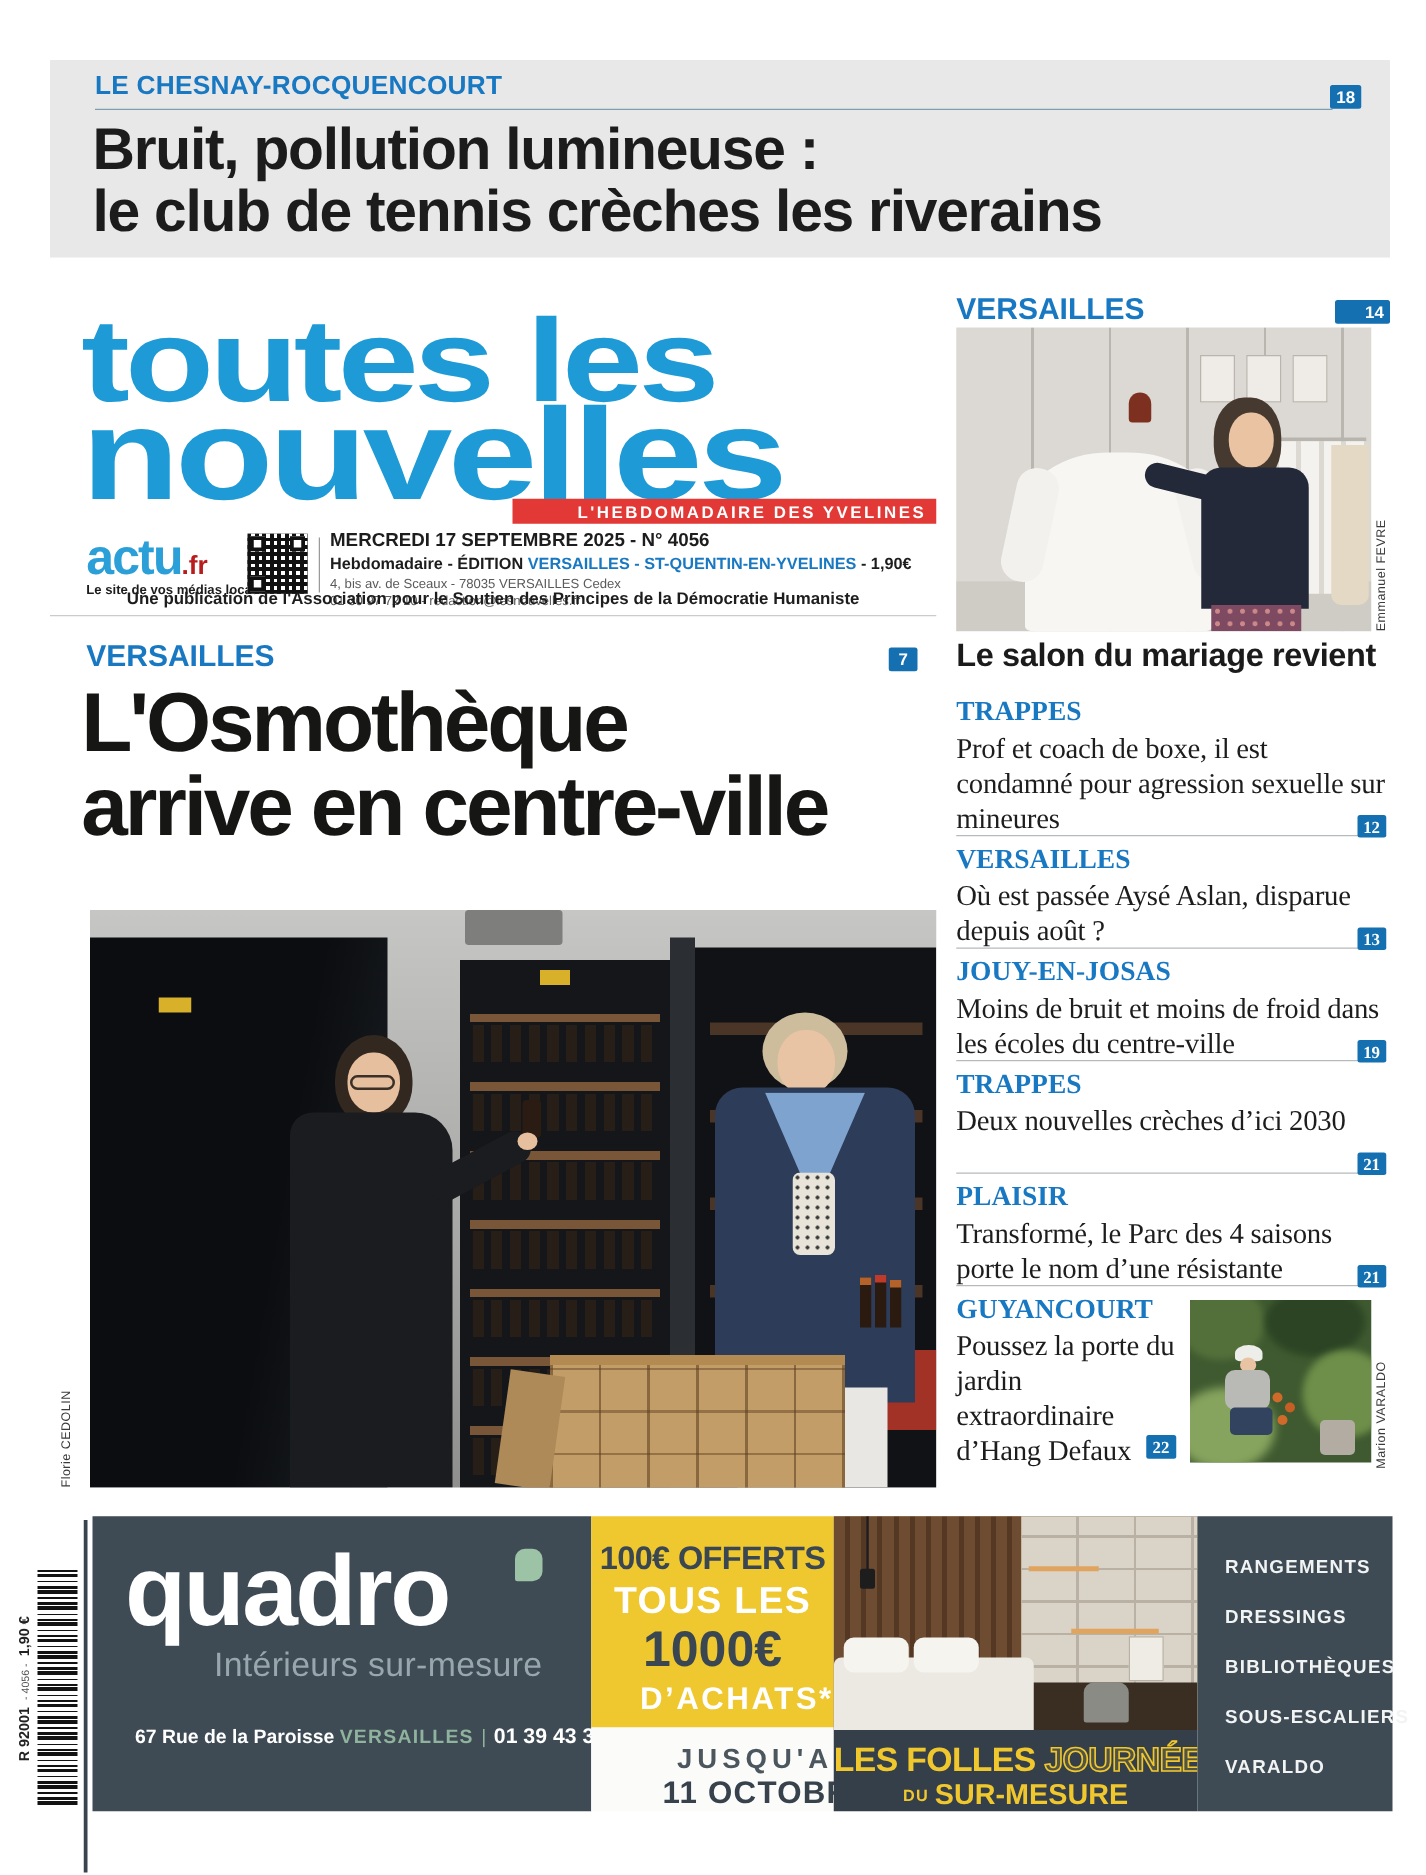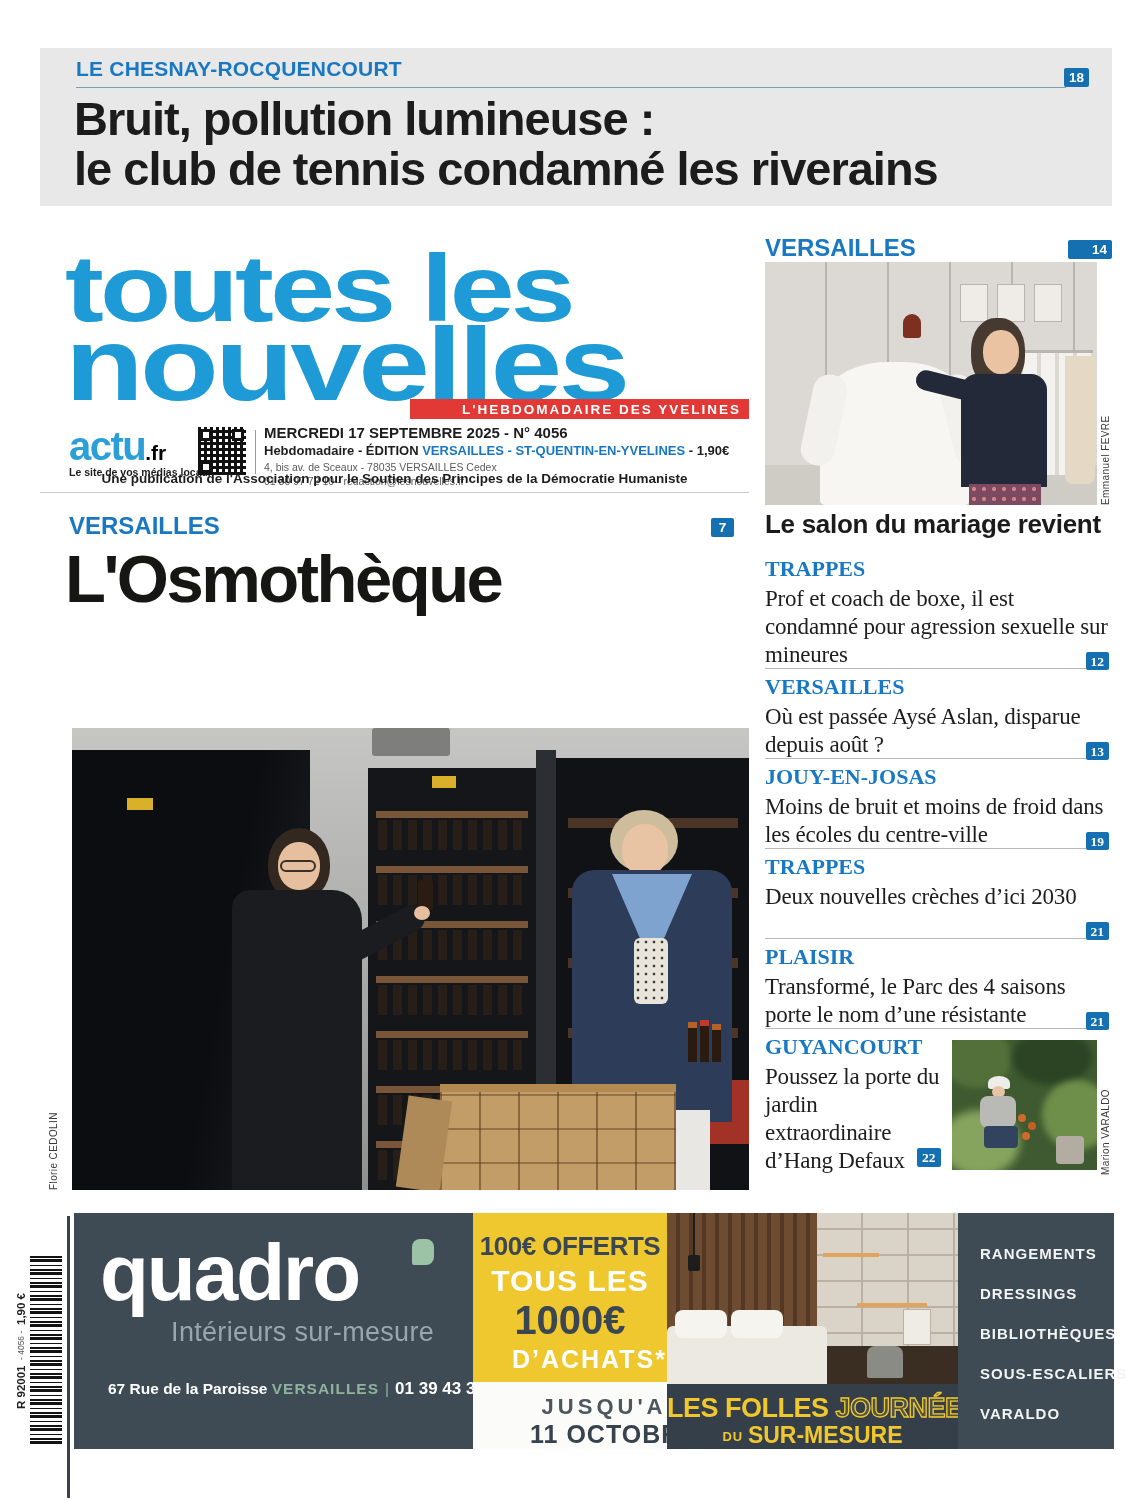--- a/index.html
+++ b/index.html
@@ -20,21 +20,21 @@
   
   .mast-title{left:53px;color:#1e9bd7;font-weight:800;letter-spacing:-3px;
               transform:scaleX(1.24);transform-origin:left top;white-space:nowrap;}
   .mt1{top:242px;font-size:94px;line-height:1;}
   .mt2{top:312px;font-size:104px;line-height:1;}
   .red-band{left:398px;top:399px;width:339px;height:20px;background:#e23936;
             color:#fff;font-size:13.5px;font-weight:800;letter-spacing:2px;
             line-height:21px;text-align:right;padding-right:8px;box-sizing:border-box;}
   .actu{left:57px;top:424px;white-space:nowrap;}
   .actu-name{font-size:40px;font-weight:800;color:#2b9fd8;letter-spacing:-1.5px;}
-  .actu-tld{font-size:21px;font-weight:700;color:#000000;text-align:center;}
+  .actu-tld{font-size:21px;font-weight:700;color:#b91c1c;text-align:center;}
   .actu-slogan{left:57px;top:466px;font-size:10.5px;font-weight:700;color:#1d1d1d;}
   .qr{left:186px;top:427px;width:48px;height:48px;background:#fff;
       background-image:repeating-linear-gradient(0deg,#111 0 3px,transparent 3px 6px),
                        repeating-linear-gradient(90deg,#111 0 3px,transparent 3px 6px);}
   .qr-finder{position:absolute;width:12px;height:12px;border:3px solid #111;background:#fff;box-sizing:border-box;}
   .issue-divider{left:243px;top:430px;height:44px;border-left:1px solid #9a9a9a;}
   .issue{left:252px;top:424px;}
   .issue-date{font-size:15px;font-weight:800;color:#1d1d1d;}
   .issue-edition{font-size:13px;font-weight:700;color:#1d1d1d;margin-top:2px;}
   .issue-edition .city{color:#1878c2;}
@@ -106,21 +106,21 @@
 <body>
 
 <div id="page">
 
   <div class="abs top-banner">
     <div class="abs tb-kicker">LE CHESNAY-ROCQUENCOURT</div>
     <div class="abs tb-rule"></div>
     <div class="abs badge tb-badge">18</div>
     <div class="abs tb-headline">
       <div>Bruit, pollution lumineuse :</div>
-      <div>le club de tennis condamné les riverains</div>
+      <div>le club de tennis crèches les riverains</div>
     </div>
   </div>
 
   <div class="abs mast-title mt1">toutes les</div>
   <div class="abs mast-title mt2">nouvelles</div>
   <div class="abs red-band">L'HEBDOMADAIRE DES YVELINES</div>
 
   <div class="abs actu">
     <span class="actu-name">actu</span><span class="actu-tld">.fr</span>
   </div>
@@ -142,20 +142,21 @@
     </div>
   </div>
 
   <div class="abs publication">Une publication de l'Association pour le Soutien des Principes de la Démocratie Humaniste</div>
   <div class="abs pub-rule"></div>
 
   <div class="abs lead-kicker">VERSAILLES</div>
   <div class="abs badge lead-badge">7</div>
   <div class="abs lead-headline">
     <div>L'Osmothèque</div>
+    <div>arrive en centre-ville</div>
   </div>
 
   <div class="abs photo photo-lead">
     <div class="abs" style="left:300px;top:0;width:78px;height:28px;background:#7e7e7c;border-radius:3px;"></div>
     <div class="abs" style="left:0;top:22px;width:238px;height:440px;background:linear-gradient(100deg,#0b0d10 60%,#1d2126);"></div>
     <div class="abs" style="left:55px;top:70px;width:26px;height:12px;background:#d8b02a;"></div>
     <div class="abs" style="left:296px;top:40px;width:168px;height:422px;background:#141619;">
       <div class="abs" style="left:64px;top:8px;width:24px;height:12px;background:#d8b02a;"></div>
       <div class="abs" style="left:8px;top:30px;width:152px;height:384px;
            background:repeating-linear-gradient(0deg,transparent 0 34px,#7a5638 34px 41px,transparent 41px 55px);"></div>

